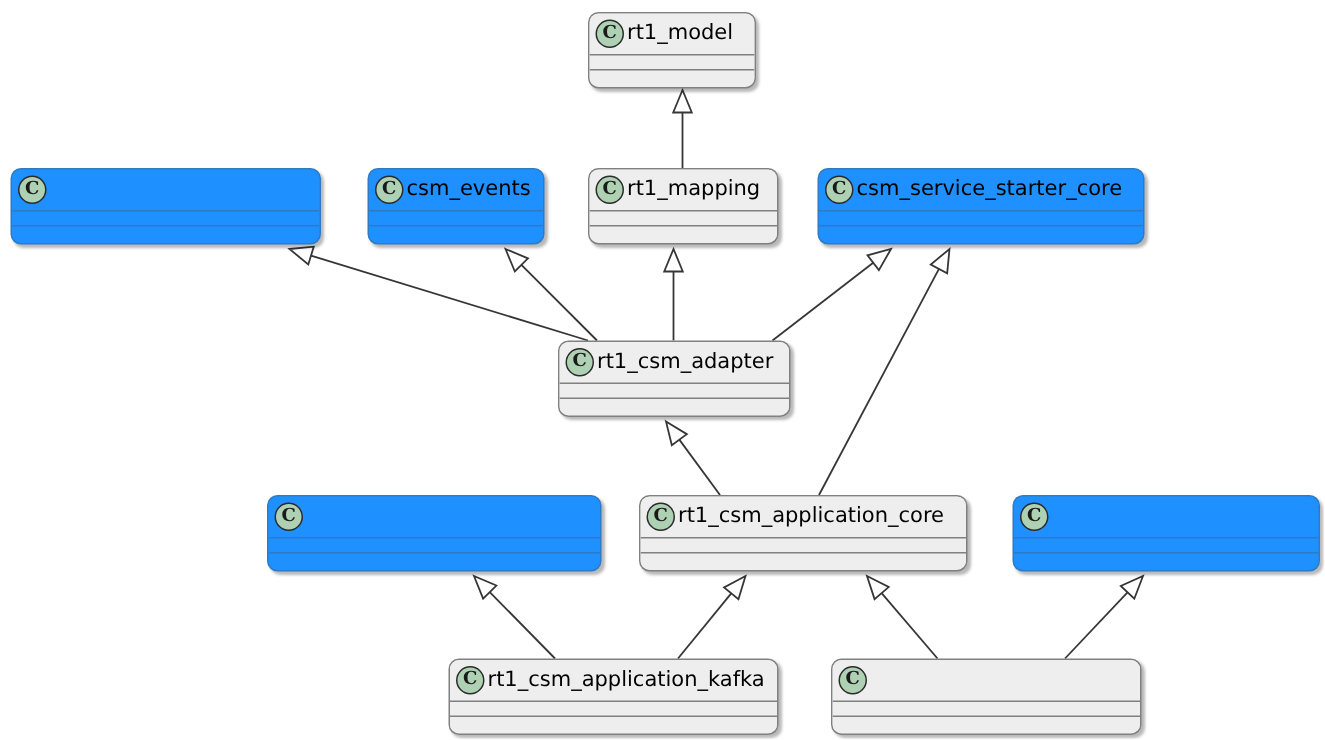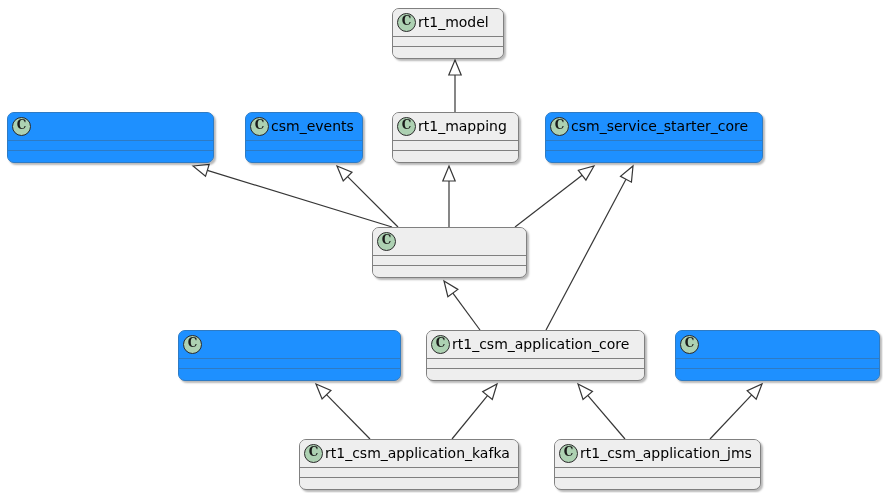--- a/index.html
+++ b/index.html
@@ -170,20 +170,21 @@
         <div class="uml-header">
           <span class="class-badge">C</span>
           <span class="class-title">csm_service_starter_core</span>
         </div>
         <div class="uml-compartment"></div>
         <div class="uml-compartment"></div>
       </div>
       <div class="uml-class theme-gray" style="left: 372px; top: 227px; width: 155px; height: 51px;">
         <div class="uml-header">
           <span class="class-badge">C</span>
+          <span class="class-title">rt1_csm_adapter</span>
         </div>
         <div class="uml-compartment"></div>
         <div class="uml-compartment"></div>
       </div>
       <div class="uml-class theme-blue" style="left: 178px; top: 330px; width: 223px; height: 51px;">
         <div class="uml-header">
           <span class="class-badge">C</span>
         </div>
         <div class="uml-compartment"></div>
         <div class="uml-compartment"></div>
@@ -207,19 +208,18 @@
         <div class="uml-header">
           <span class="class-badge">C</span>
           <span class="class-title">rt1_csm_application_kafka</span>
         </div>
         <div class="uml-compartment"></div>
         <div class="uml-compartment"></div>
       </div>
       <div class="uml-class theme-gray" style="left: 554px; top: 439px; width: 207px; height: 51px;">
         <div class="uml-header">
           <span class="class-badge">C</span>
-          <span class="class-title">rt1_csm_application_jms</span>
         </div>
         <div class="uml-compartment"></div>
         <div class="uml-compartment"></div>
       </div>
     </div>
 </div>
 
 </body></html>

